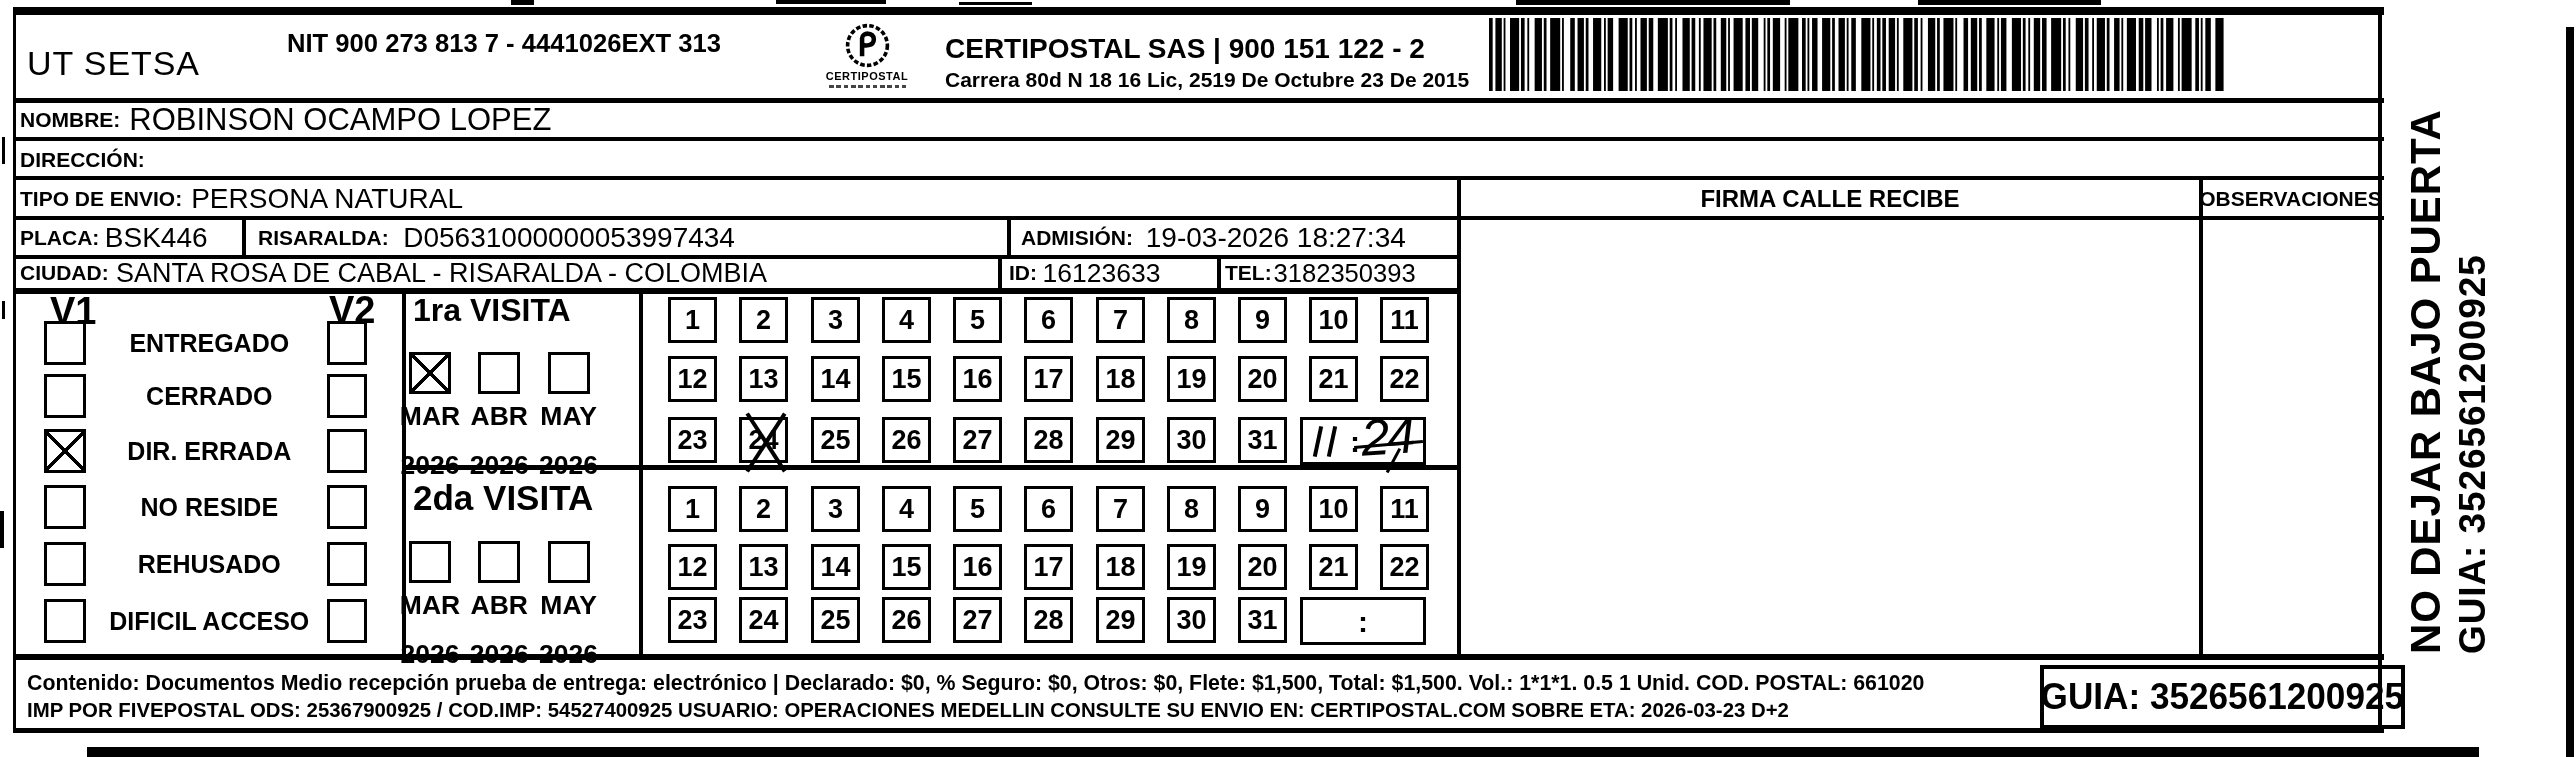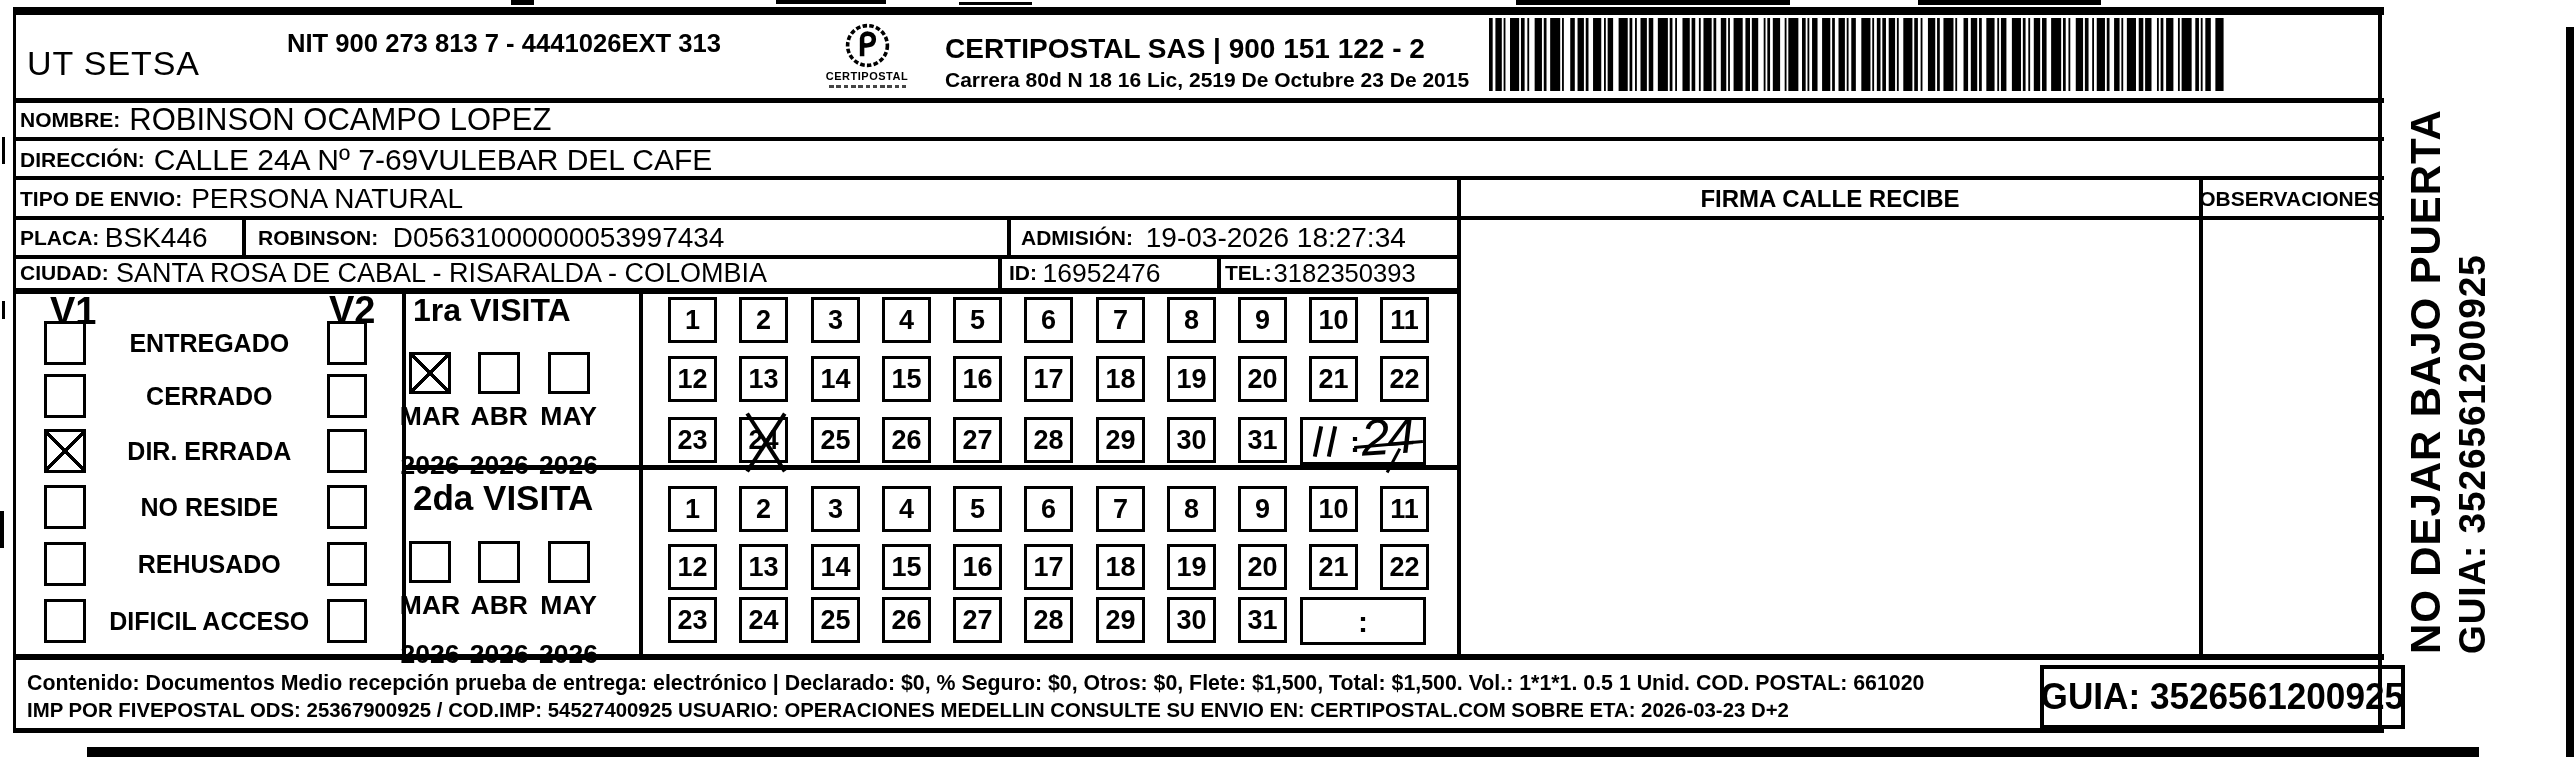--- a/index.html
+++ b/index.html
@@ -219,45 +219,44 @@
       <rect x="785" y="0" width="6" height="80" fill="#000"></rect>
       <rect x="796" y="0" width="9" height="80" fill="#000"></rect>
     </svg>
 
   <div class="frow" id="row-nombre">
     <span class="flabel">NOMBRE:</span>
     <span class="fvalue">ROBINSON OCAMPO LOPEZ</span>
   </div>
   <div class="frow" id="row-direccion">
     <span class="flabel">DIRECCIÓN:</span>
-    <span class="fvalue">CALLE 24A Nº 7-69VULEBAR DEL CAFE</span>
   </div>
   <div class="frow" id="row-tipo">
     <span class="flabel">TIPO DE ENVIO:</span>
     <span class="fvalue">PERSONA NATURAL</span>
   </div>
   <div class="frow" id="cell-placa">
     <span class="flabel">PLACA:</span>
     <span class="fvalue">BSK446</span>
   </div>
   <div class="frow" id="cell-documento">
-    <span class="flabel">ROBINSON:</span>
+    <span class="flabel">RISARALDA:</span>
     <span class="fvalue">D05631000000053997434</span>
   </div>
   <div class="frow" id="cell-admision">
     <span class="flabel">ADMISIÓN:</span>
     <span class="fvalue">19-03-2026 18:27:34</span>
   </div>
   <div class="frow" id="cell-ciudad">
     <span class="flabel">CIUDAD:</span>
     <span class="fvalue">SANTA ROSA DE CABAL - RISARALDA - COLOMBIA</span>
   </div>
   <div class="frow" id="cell-id">
     <span class="flabel">ID:</span>
-    <span class="fvalue">16952476</span>
+    <span class="fvalue">16123633</span>
   </div>
   <div class="frow" id="cell-tel">
     <span class="flabel">TEL:</span>
     <span class="fvalue">3182350393</span>
   </div>
 
   <div class="abs" id="firma-header">FIRMA CALLE RECIBE</div>
   <div class="abs" id="obs-header">OBSERVACIONES</div>
   <div class="abs" id="firma-area" style="left:1461px;top:219px;width:738px;height:436px"></div>
   <div class="abs" id="obs-area" style="left:2203px;top:219px;width:175px;height:436px"></div>

